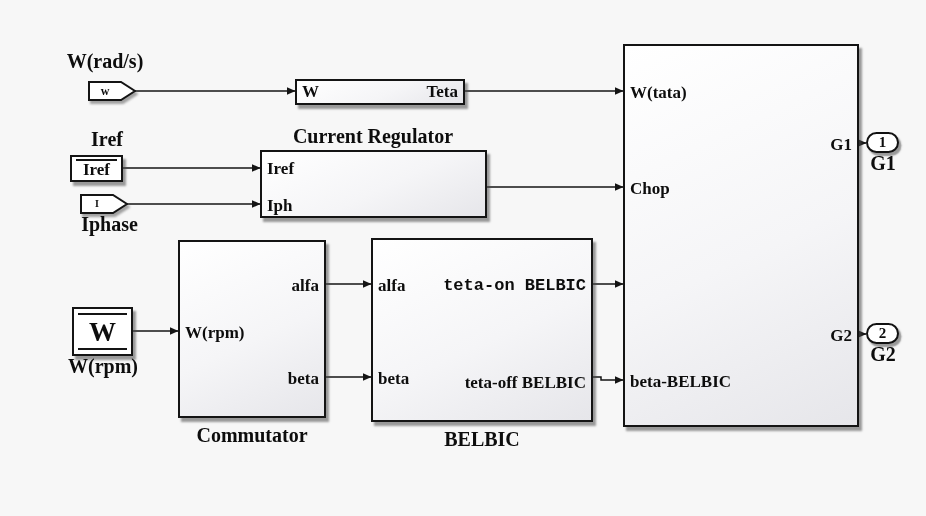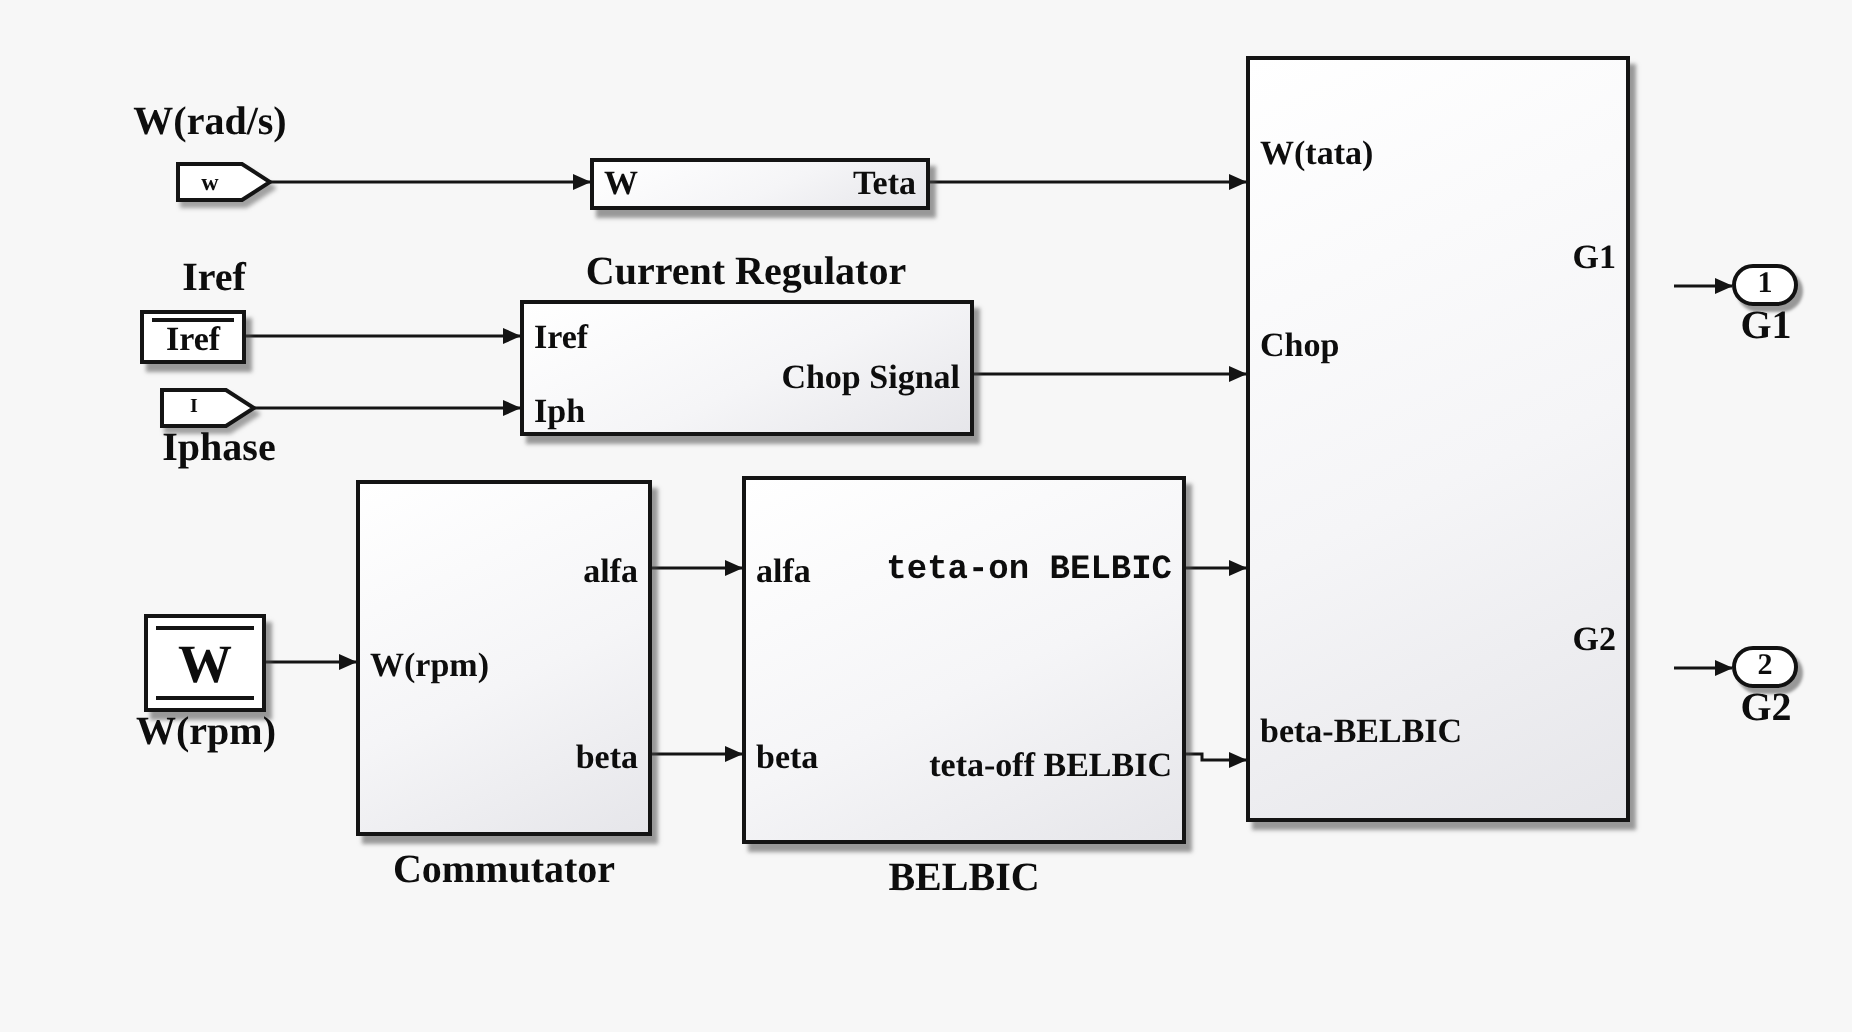--- a/index.html
+++ b/index.html
@@ -111,39 +111,38 @@
 
   <div class="block" style="left:295px;top:79px;width:170px;height:26px;">
     <span class="port left" style="top:0px;">W</span>
     <span class="port right" style="top:0px;">Teta</span>
   </div>
 
   <div class="blk-title" style="left:273px;top:125px;width:200px;">Current Regulator</div>
   <div class="block" style="left:260px;top:150px;width:227px;height:68px;">
     <span class="port left" style="top:6px;">Iref</span>
     <span class="port left" style="top:43px;">Iph</span>
-    <span class="port right" style="top:26px;">Chop Signal</span>
   </div>
 
   <div class="block" style="left:178px;top:240px;width:148px;height:178px;">
     <span class="port left" style="top:80px;">W(rpm)</span>
     <span class="port right" style="top:33px;">alfa</span>
     <span class="port right" style="top:126px;">beta</span>
   </div>
   <div class="blk-title" style="left:177px;top:424px;width:150px;">Commutator</div>
 
   <div class="block" style="left:371px;top:238px;width:222px;height:184px;">
     <span class="port left" style="top:35px;">alfa</span>
     <span class="port left" style="top:128px;">beta</span>
     <span class="port right" style="top:35px;font-family:Liberation Mono, monospace;">teta-on BELBIC</span>
     <span class="port right" style="top:132px;">teta-off BELBIC</span>
   </div>
   <div class="blk-title" style="left:407px;top:428px;width:150px;">BELBIC</div>
 
-  <div class="block" style="left:623px;top:28px;width:192px;height:383px;">
+  <div class="block" style="left:623px;top:44px;width:236px;height:383px;">
     <span class="port left" style="top:36px;">W(tata)</span>
     <span class="port left" style="top:132px;">Chop</span>
     <span class="port left" style="top:325px;">beta-BELBIC</span>
     <span class="port right" style="top:88px;">G1</span>
     <span class="port right" style="top:279px;">G2</span>
   </div>
 
   <div class="outport" style="left:866px;top:132px;">
     <span>1</span>
   </div>

